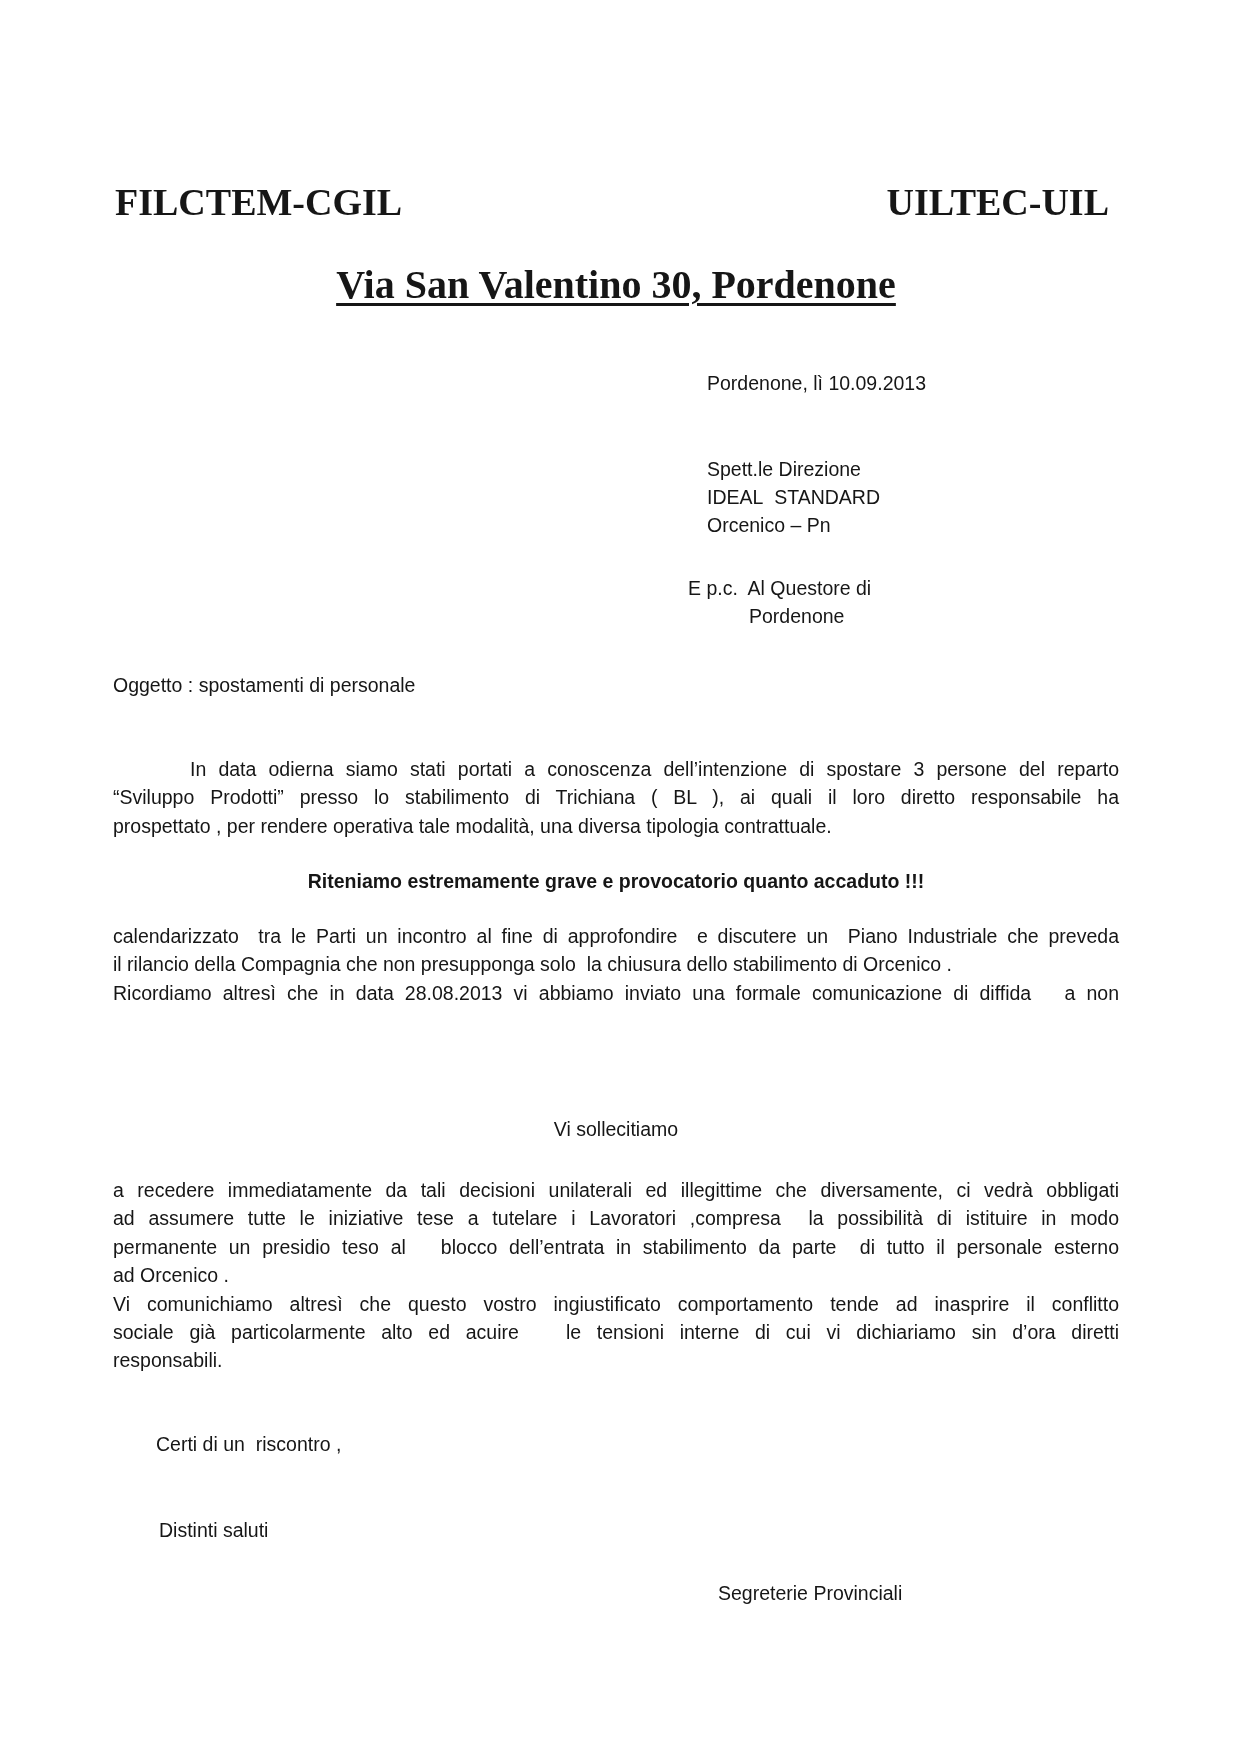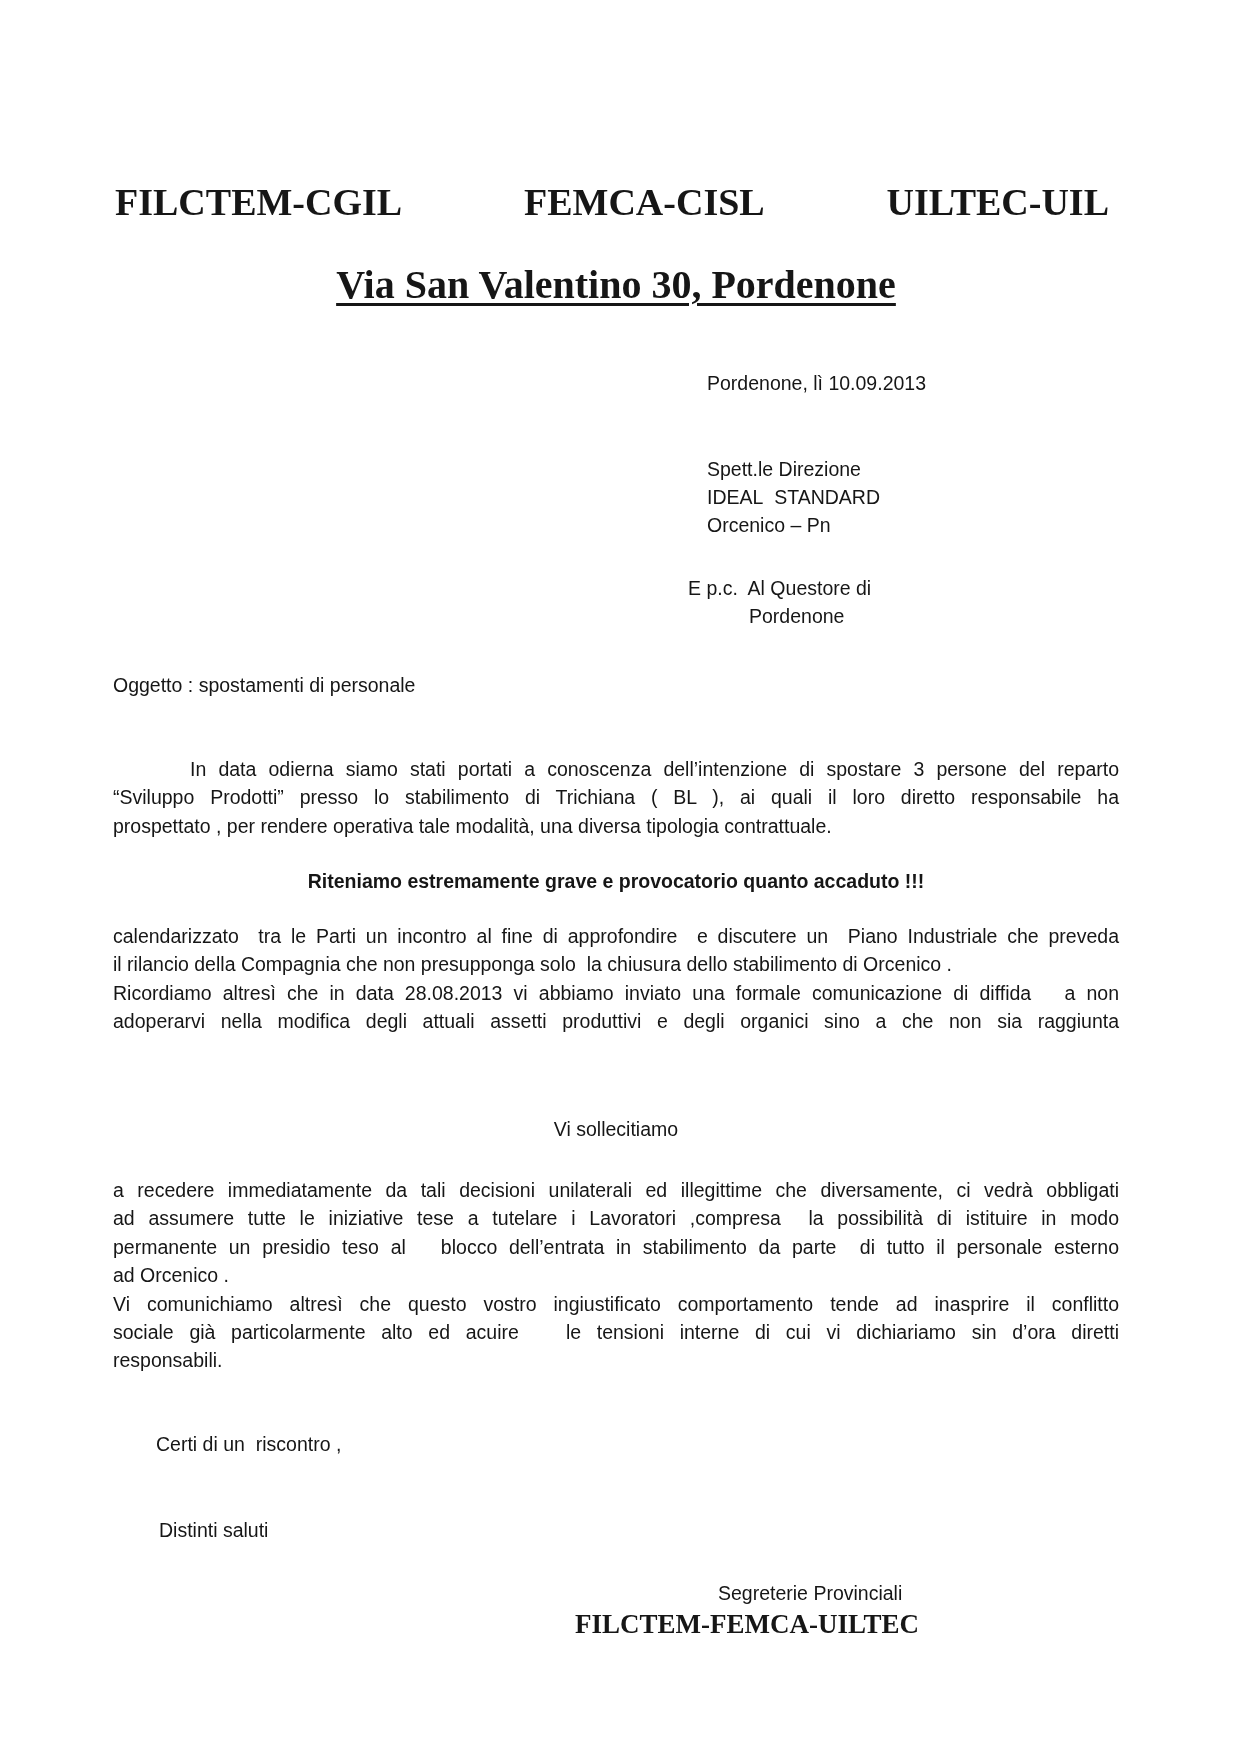--- a/index.html
+++ b/index.html
@@ -137,21 +137,20 @@
     white-space: nowrap;
   }
 </style>
 </head>
 <body>
 
 <div class="page">
 
   <div class="union-row">
     <span>FILCTEM-CGIL</span>
-    <span>FEMCA-CISL</span>
     <span>UILTEC-UIL</span>
   </div>
 
   <div class="address-line">Via San Valentino 30, Pordenone</div>
 
   <div class="dateline">Pordenone, lì 10.09.2013</div>
 
   <div class="recipient-block">
     <div>Spett.le Direzione</div>
     <div>IDEAL&nbsp; STANDARD</div>
@@ -170,34 +169,32 @@
     <div class="jline">“Sviluppo Prodotti” presso lo stabilimento di Trichiana ( BL ), ai quali il loro diretto responsabile ha</div>
     <div class="lline">prospettato , per rendere operativa tale modalità, una diversa tipologia contrattuale.</div>
   </div>
 
   <div class="emphasis-line">Riteniamo estremamente grave e provocatorio quanto accaduto !!!</div>
 
   <div class="para para-2">
     <div class="jline">calendarizzato&nbsp; tra le Parti un incontro al fine di approfondire&nbsp; e discutere un&nbsp; Piano Industriale che preveda</div>
     <div class="lline">il rilancio della Compagnia che non presupponga solo&nbsp; la chiusura dello stabilimento di Orcenico .</div>
     <div class="jline">Ricordiamo altresì che in data 28.08.2013 vi abbiamo inviato una formale comunicazione di diffida&nbsp;&nbsp; a non</div>
-    <div class="jline">adoperarvi nella modifica degli attuali assetti produttivi e degli organici sino a che non sia raggiunta</div>
   </div>
 
   <div class="callout-line">Vi sollecitiamo</div>
 
   <div class="para para-3">
     <div class="jline">a recedere immediatamente da tali decisioni unilaterali ed illegittime che diversamente, ci vedrà obbligati</div>
     <div class="jline">ad assumere tutte le iniziative tese a tutelare i Lavoratori ,compresa&nbsp; la possibilità di istituire in modo</div>
     <div class="jline">permanente un presidio teso al&nbsp;&nbsp; blocco dell’entrata in stabilimento da parte&nbsp; di tutto il personale esterno</div>
     <div class="lline">ad Orcenico .</div>
     <div class="jline">Vi comunichiamo altresì che questo vostro ingiustificato comportamento tende ad inasprire il conflitto</div>
     <div class="jline">sociale già particolarmente alto ed acuire&nbsp;&nbsp; le tensioni interne di cui vi dichiariamo sin d’ora diretti</div>
     <div class="lline">responsabili.</div>
   </div>
 
   <div class="closing-1">Certi di un&nbsp; riscontro ,</div>
   <div class="closing-2">Distinti saluti</div>
 
   <div class="signature-role">Segreterie Provinciali</div>
-  <div class="signature-org">FILCTEM-FEMCA-UILTEC</div>
 
 </div>
 
 </body></html>

